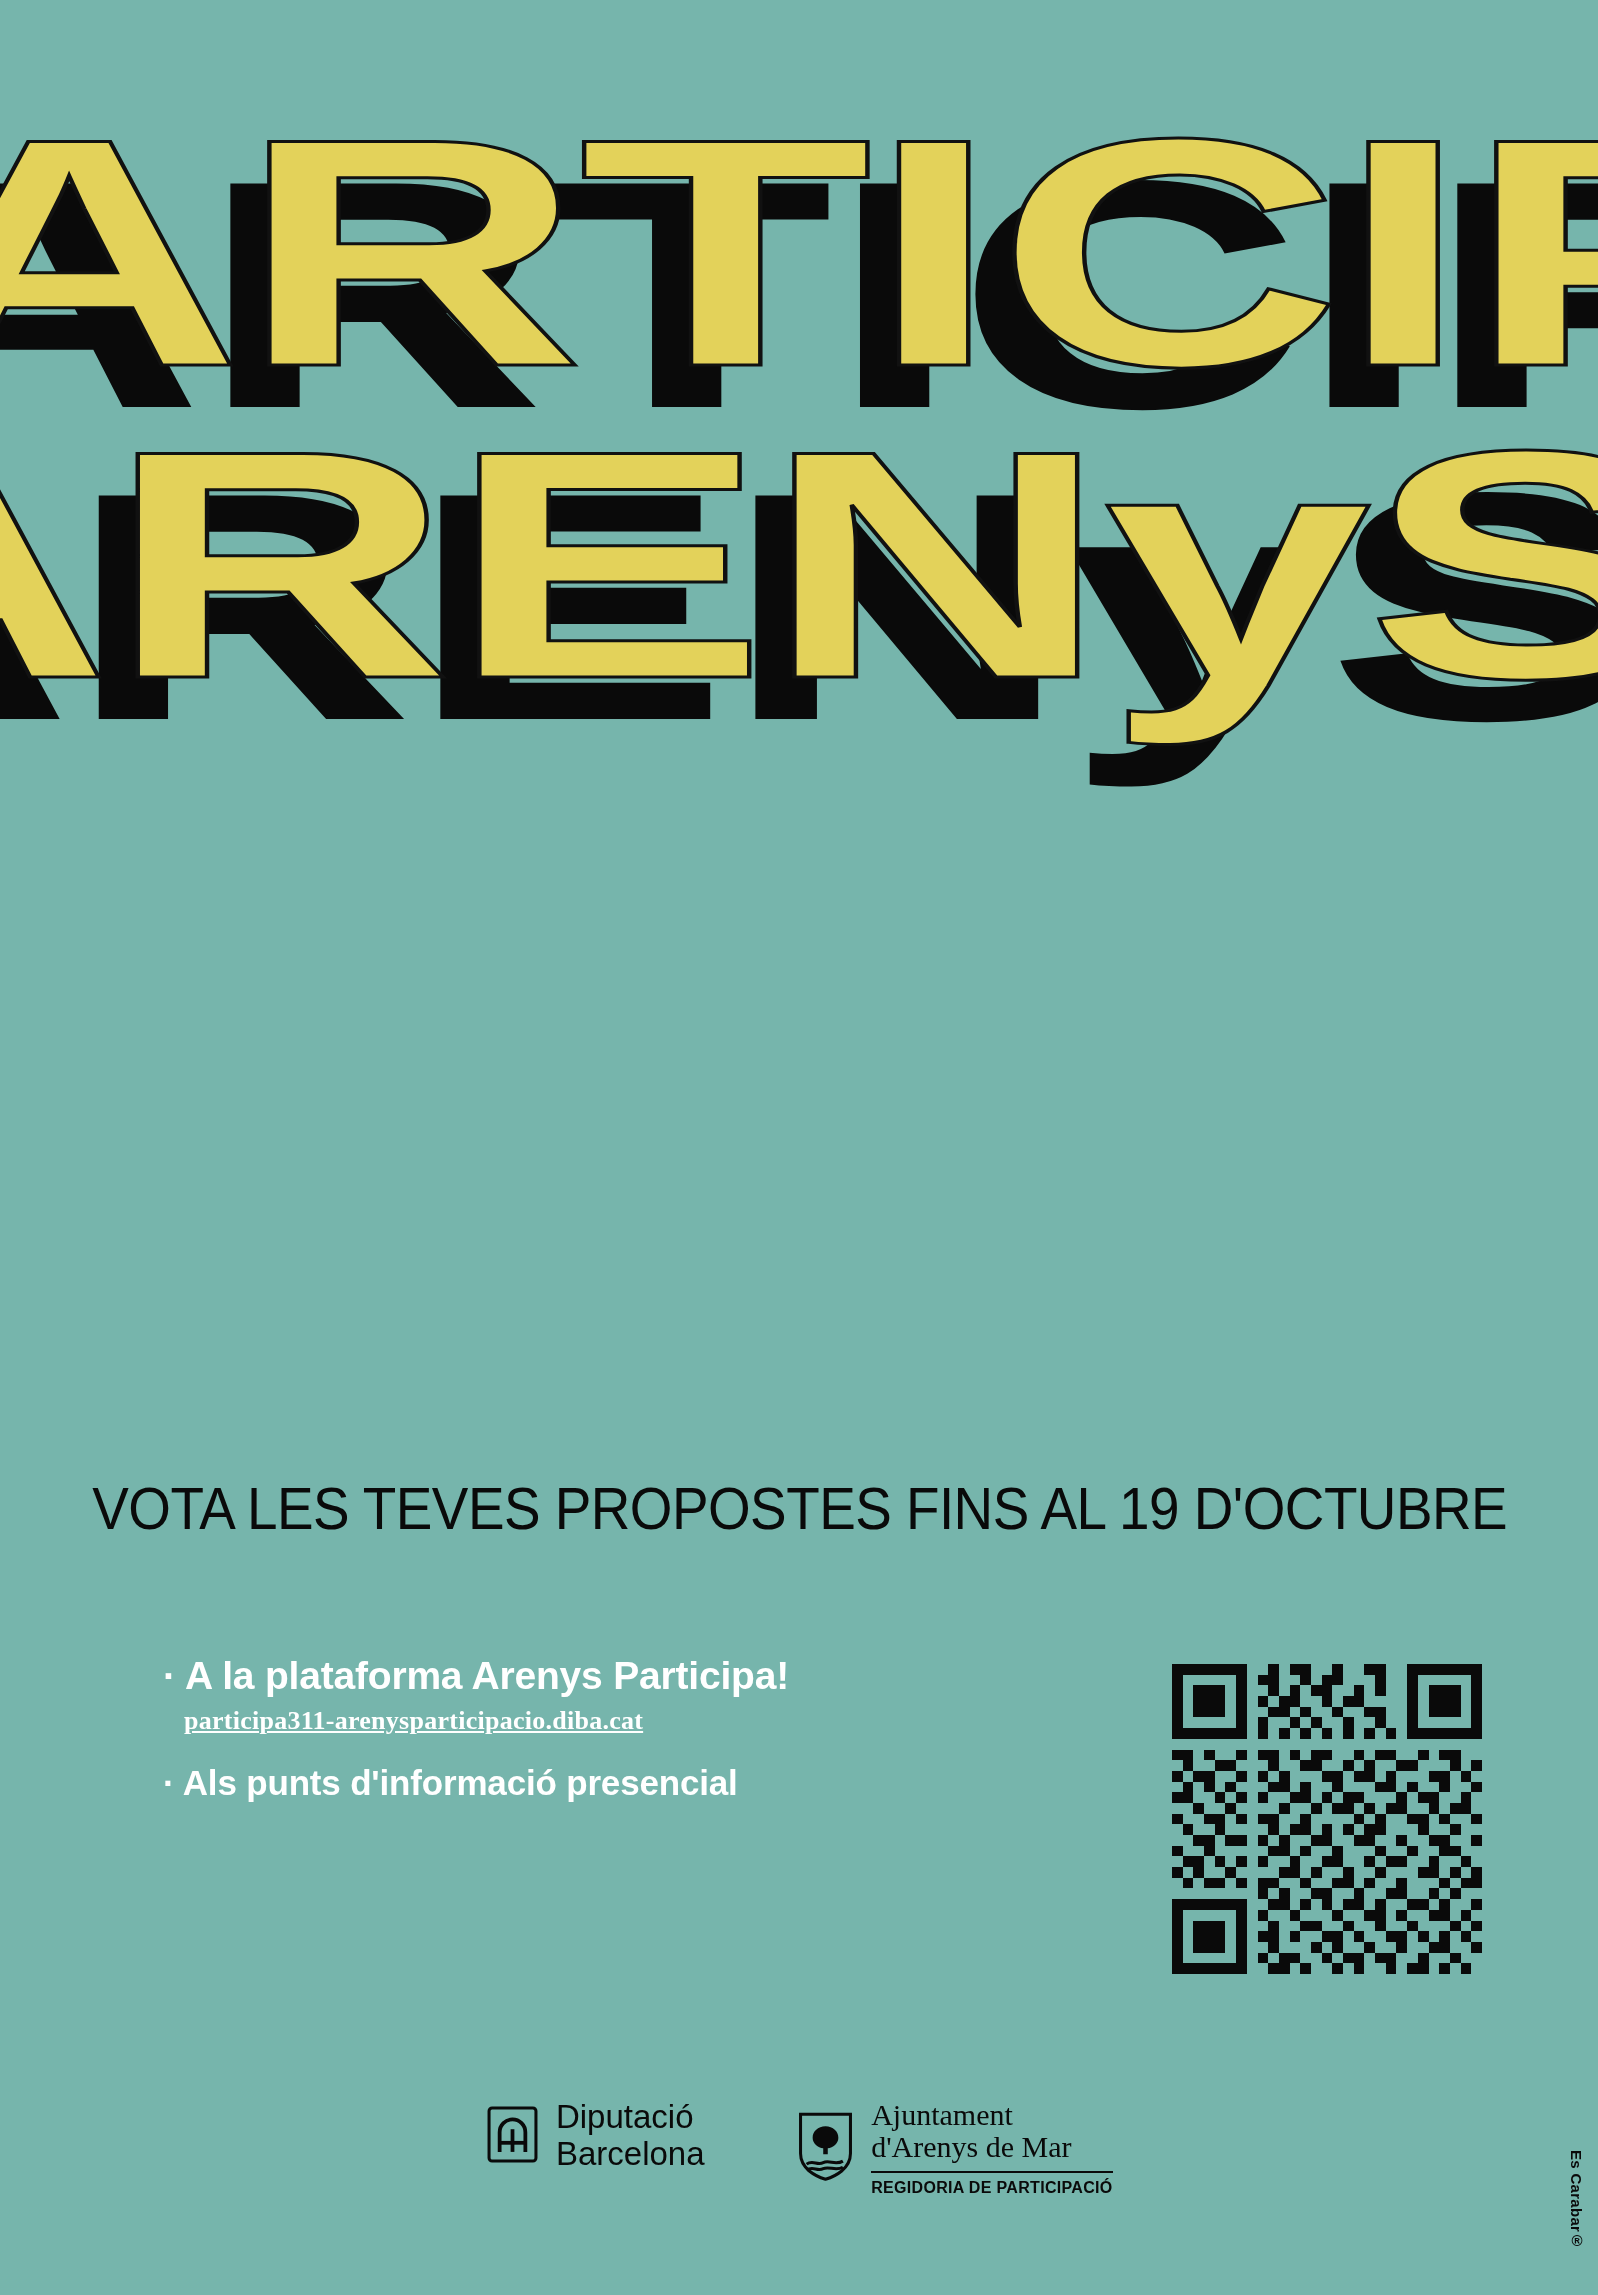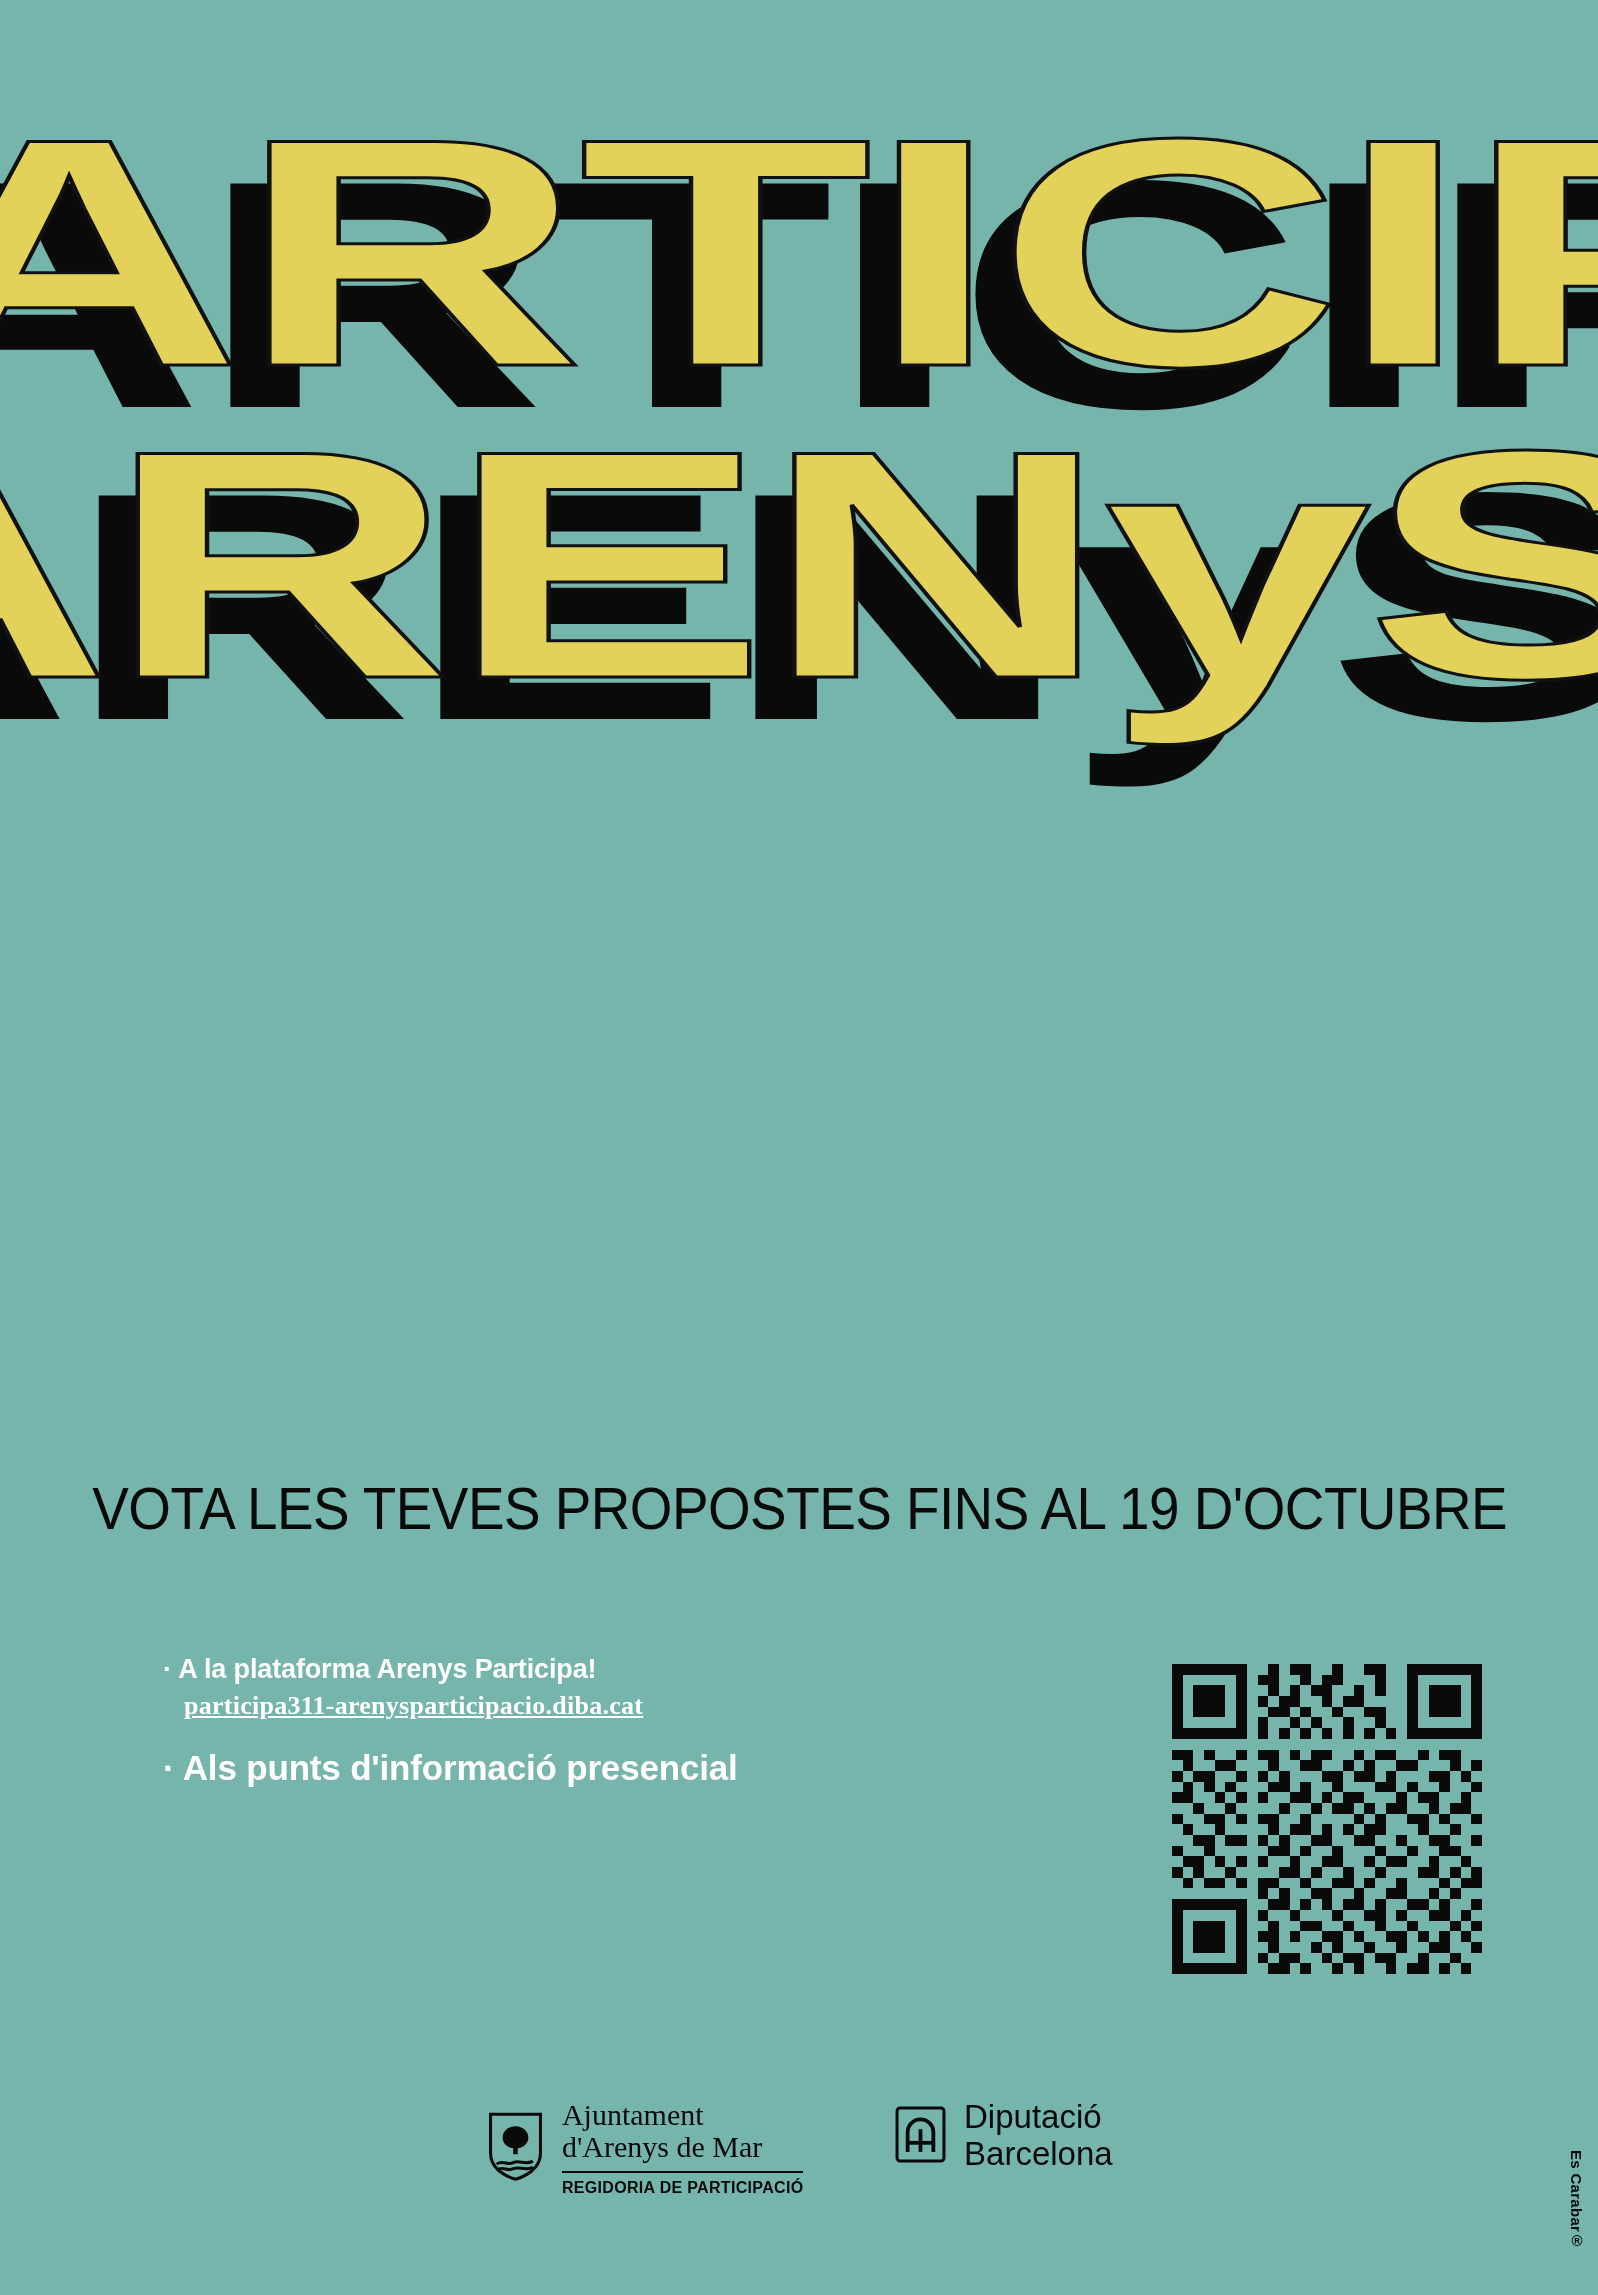--- a/index.html
+++ b/index.html
@@ -104,21 +104,21 @@
   
   .info {
     position: absolute;
     top: 1653px;
     left: 163px;
     width: 892px;
     color: #ffffff;
   }
   .bullet {
     font-weight: 700;
-    font-size: 27px;
+    font-size: 39px;
     line-height: 1.2;
     letter-spacing: -0.005em;
     margin-bottom: 6px;
   }
   .url {
     font-family: "Liberation Serif", serif;
     font-weight: 700;
     font-size: 26px;
     letter-spacing: 0.01em;
     margin: 6px 0 27px 21px;
@@ -482,47 +482,47 @@
         <rect x="25" y="28" width="1" height="1"></rect>
           <rect x="27" y="28" width="1" height="1"></rect>
       </g>
     </svg>
   </div>
 
   <div class="logos">
 
     <div class="logo">
       <span class="logo-mark">
+        <svg width="53" height="59" viewBox="0 0 70 78">
+          <rect x="4" y="4" width="62" height="70" rx="4" fill="none" stroke="#0a0a0a" stroke-width="4"></rect>
+          <path d="M18 62 v-26 a17 17 0 0 1 34 0 v26" fill="none" stroke="#0a0a0a" stroke-width="5"></path>
+          <path d="M35 62 v-30" fill="none" stroke="#0a0a0a" stroke-width="5"></path>
+          <path d="M18 50 h34" fill="none" stroke="#0a0a0a" stroke-width="5"></path>
+        </svg>
+      </span>
+      <span class="logo-text diba">
+        <span class="d1">Diputació</span><br>
+        <span class="d2">Barcelona</span>
+      </span>
+    </div>
+
+    <div class="logo">
+      <span class="logo-mark">
         <svg width="59" height="70" viewBox="0 0 78 92">
           <path d="M6 4 h66 v52 c0 20 -20 30 -33 34 C26 86 6 76 6 56 Z" fill="none" stroke="#0a0a0a" stroke-width="4"></path>
           <path d="M39 20 c-10 0 -17 7 -17 15 c0 8 7 13 14 14 l0 8 l6 0 l0 -8 c7 -1 14 -6 14 -14 c0 -8 -7 -15 -17 -15 z" fill="#0a0a0a"></path>
           <path d="M14 70 c8 -6 14 2 22 -2 c8 -4 16 4 26 -2" fill="none" stroke="#0a0a0a" stroke-width="4"></path>
           <path d="M14 78 c8 -6 14 2 22 -2 c8 -4 16 4 26 -2" fill="none" stroke="#0a0a0a" stroke-width="4"></path>
         </svg>
       </span>
       <span class="logo-text">
         <span class="l1">Ajuntament</span><br>
         <span class="l2">d'Arenys de Mar</span><br>
         <span class="l3">REGIDORIA DE PARTICIPACIÓ</span>
       </span>
     </div>
 
-    <div class="logo">
-      <span class="logo-mark">
-        <svg width="53" height="59" viewBox="0 0 70 78">
-          <rect x="4" y="4" width="62" height="70" rx="4" fill="none" stroke="#0a0a0a" stroke-width="4"></rect>
-          <path d="M18 62 v-26 a17 17 0 0 1 34 0 v26" fill="none" stroke="#0a0a0a" stroke-width="5"></path>
-          <path d="M35 62 v-30" fill="none" stroke="#0a0a0a" stroke-width="5"></path>
-          <path d="M18 50 h34" fill="none" stroke="#0a0a0a" stroke-width="5"></path>
-        </svg>
-      </span>
-      <span class="logo-text diba">
-        <span class="d1">Diputació</span><br>
-        <span class="d2">Barcelona</span>
-      </span>
-    </div>
-
   </div>
 
   <div class="credit">Es Carabar®</div>
 
 </div>
 
 
 </body></html>

